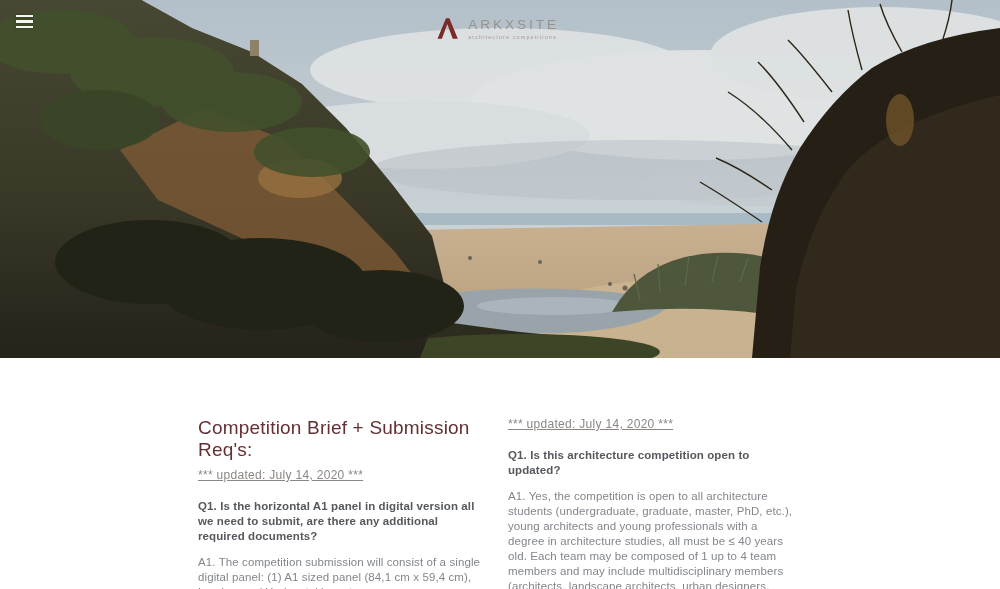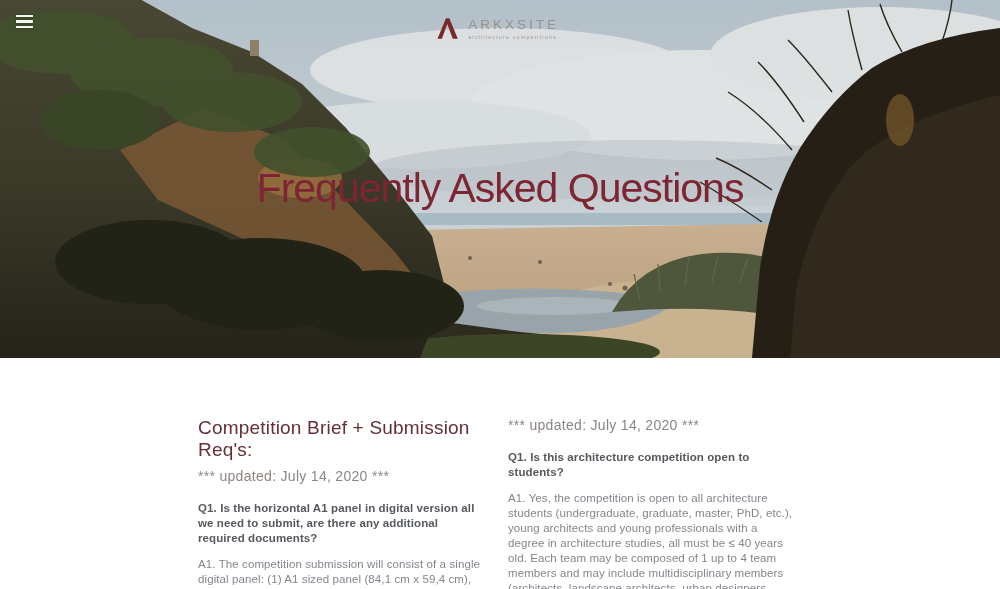--- a/index.html
+++ b/index.html
@@ -34,21 +34,21 @@
 
   .hero-title { position:absolute; top:165px; left:0; right:0; text-align:center;
                 font-size:41px; font-weight:300; letter-spacing:-1px;
                 color:#7d2533; }
 
   
   .content { display:flex; gap:21px; padding:59px 0 0 198px; }
   .col { width:289px; }
   .col h3 { font-size:19px; font-weight:400; letter-spacing:.2px;
             color:#643034; margin:0 0 7px 0; }
-  .updated { font-size:14px; color:#8c8683; letter-spacing:.3px; margin:0 0 17px 0; }
+  .updated { font-size:12px; color:#8c8683; letter-spacing:.3px; margin:0 0 17px 0;text-decoration:underline; }
   .q { font-size:11.5px; font-weight:bold; color:#55595e; line-height:1.3;
        letter-spacing:.1px; margin:0 0 11px 0; }
   .a { font-size:11.5px; color:#82868c; line-height:1.3; letter-spacing:.1px;
        margin:0 0 12px 0; }
 </style>
 </head>
 <body>
 
 <div class="page">
 
@@ -155,31 +155,30 @@
     <div class="logo">
       <svg class="logo-mark" viewBox="0 0 34 32">
         <polygon points="2,31 14.5,1 19.5,1 32,31 24.5,31 16.5,9.5 8.5,31" fill="#7a2a28"></polygon>
       </svg>
       <div>
         <div class="logo-name">ARKXSITE</div>
         <div class="logo-tag">architecture competitions</div>
       </div>
     </div>
 
-    <h1 class="hero-title">Frequently Asked Questions</h1>
   </div>
 
   <div class="content">
     <div class="col">
       <h3>Competition Brief + Submission Req's:</h3>
       <p class="updated">*** updated: July 14, 2020 ***</p>
       <p class="q">Q1. Is the horizontal A1 panel in digital version all we need to submit, are there any additional required documents?</p>
       <p class="a">A1. The competition submission will consist of a single digital panel: (1) A1 sized panel (84,1 cm x 59,4 cm), Landscape / Horizontal layout.</p>
 
     </div>
     <div class="col">
       <p class="updated">*** updated: July 14, 2020 ***</p>
-      <p class="q">Q1. Is this architecture competition open to students?</p>
+      <p class="q">Q1. Is this architecture competition open to updated?</p>
       <p class="a">A1. Yes, the competition is open to all architecture students (undergraduate, graduate, master, PhD, etc.), young architects and young professionals with a degree in architecture studies, all must be ≤ 40 years old.  Each team may be composed of 1 up to 4 team members and may include multidisciplinary members (architects, landscape architects, urban designers, artists, etc)</p>
     </div>
   </div>
 
 </div>
 
 </body></html>

